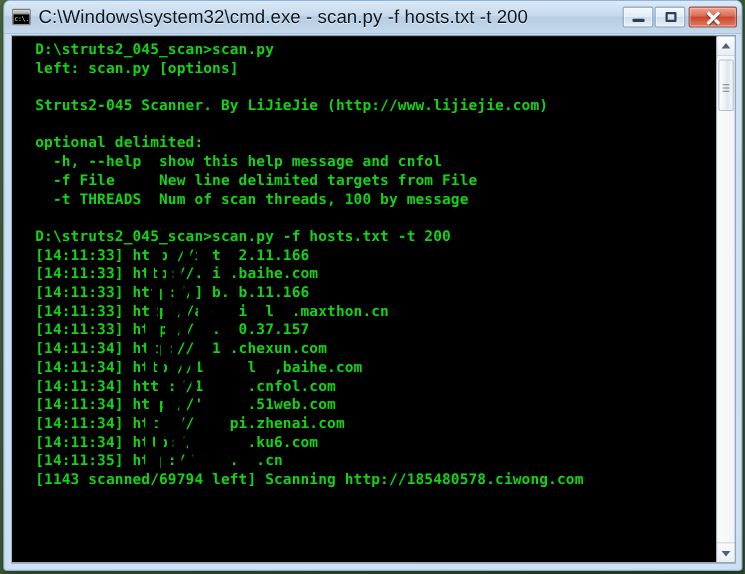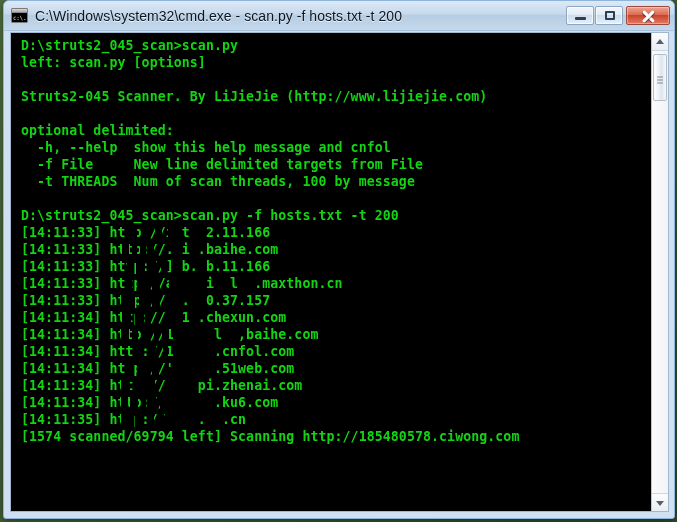--- a/index.html
+++ b/index.html
@@ -85,21 +85,21 @@
     color: #dddddd;
     font-family: "DejaVu Sans Mono", monospace;
     font-size: 6px;
     line-height: 9px;
     padding-left: 1px;
     letter-spacing: -0.3px;
   }
 
   #titlebar-text {
     flex: 1 1 auto;
-    font-size: 14px;
+    font-size: 17px;
     color: #0b1521;
     white-space: nowrap;
     overflow: hidden;
     text-shadow: 0 1px 0 rgba(255,255,255,0.75);
     letter-spacing: 0.05px;
   }
 
   
   #wincontrols {
     flex: 0 0 auto;
@@ -183,21 +183,21 @@
     box-sizing: border-box;
     overflow: hidden;
   }
 
   
   #console {
     flex: 1 1 auto;
     background: #000000;
     position: relative;
     overflow: hidden;
-    padding: 4px 0 0 10px;
+    padding: 4px 0 0 21px;
     box-sizing: border-box;
   }
   .line {
     font-family: "DejaVu Sans Mono", "Liberation Mono", monospace;
     font-size: 13.2px;
     line-height: 17px;
     height: 17px;
     color: #13d413;
     white-space: pre;
     letter-spacing: 0.1px;
@@ -327,21 +327,21 @@
         <div class="line">[14:11:33] http://] b. b.11.166<span class="redact" style="left: 106px; width: 6px;"></span><span class="redact" style="left: 115px; width: 9px;"></span><span class="redact" style="left: 129px; width: 6px;"></span><span class="redact" style="left: 140px; width: 4px;"></span></div>
         <div class="line">[14:11:33] http://a d  i  l  .maxthon.cn<span class="redact" style="left: 105px; width: 6px;"></span><span class="redact" style="left: 116px; width: 10px;"></span><span class="redact" style="left: 131px; width: 8px;"></span><span class="redact" style="left: 148px; width: 7px;"></span><span class="redact" style="left: 161px; width: 8px;"></span><span class="redact" style="left: 175px; width: 6px;"></span></div>
         <div class="line">[14:11:33] http://  .  0.37.157<span class="redact" style="left: 100px; width: 14px;"></span><span class="redact" style="left: 118px; width: 9px;"></span><span class="redact" style="left: 131px; width: 8px;"></span><span class="redact" style="left: 145px; width: 6px;"></span></div>
         <div class="line">[14:11:34] http://  1 .chexun.com<span class="redact" style="left: 101px; width: 9px;"></span><span class="redact" style="left: 114px; width: 7px;"></span><span class="redact" style="left: 124px; width: 5px;"></span></div>
         <div class="line">[14:11:34] http://1     l  ,baihe.com<span class="redact" style="left: 100px; width: 8px;"></span><span class="redact" style="left: 111px; width: 6px;"></span><span class="redact" style="left: 120px; width: 9px;"></span><span class="redact" style="left: 133px; width: 4px;"></span><span class="redact" style="left: 141px; width: 7px;"></span><span class="redact" style="left: 153px; width: 5px;"></span></div>
         <div class="line">[14:11:34] http://1     .cnfol.com<span class="redact" style="left: 113px; width: 10px;"></span><span class="redact" style="left: 129px; width: 6px;"></span><span class="redact" style="left: 142px; width: 5px;"></span></div>
         <div class="line">[14:11:34] http://'     .51web.com<span class="redact" style="left: 104px; width: 9px;"></span><span class="redact" style="left: 116px; width: 10px;"></span><span class="redact" style="left: 131px; width: 7px;"></span></div>
         <div class="line">[14:11:34] http://    pi.zhenai.com<span class="redact" style="left: 100px; width: 9px;"></span><span class="redact" style="left: 112px; width: 14px;"></span><span class="redact" style="left: 129px; width: 5px;"></span></div>
         <div class="line">[14:11:34] http://      .ku6.com<span class="redact" style="left: 100px; width: 7px;"></span><span class="redact" style="left: 109px; width: 8px;"></span><span class="redact" style="left: 120px; width: 5px;"></span><span class="redact" style="left: 128px; width: 7px;"></span><span class="redact" style="left: 139px; width: 5px;"></span></div>
         <div class="line">[14:11:35] http://    .  .cn<span class="redact" style="left: 100px; width: 12px;"></span><span class="redact" style="left: 114px; width: 7px;"></span><span class="redact" style="left: 128px; width: 5px;"></span><span class="redact" style="left: 137px; width: 6px;"></span></div>
-        <div class="line">[1574 scanned/69794 left] Scanning http://185480578.ciwong.com</div>
+        <div class="line">[1143 scanned/69794 left] Scanning http://185480578.ciwong.com</div>
       </div>
 
     <div id="scrollbar">
       <div class="sb-btn up">
         <span class="sb-arrow"></span>
       </div>
       <div id="sb-track">
         <div id="sb-thumb">
           <span class="grip">
             <i></i>

